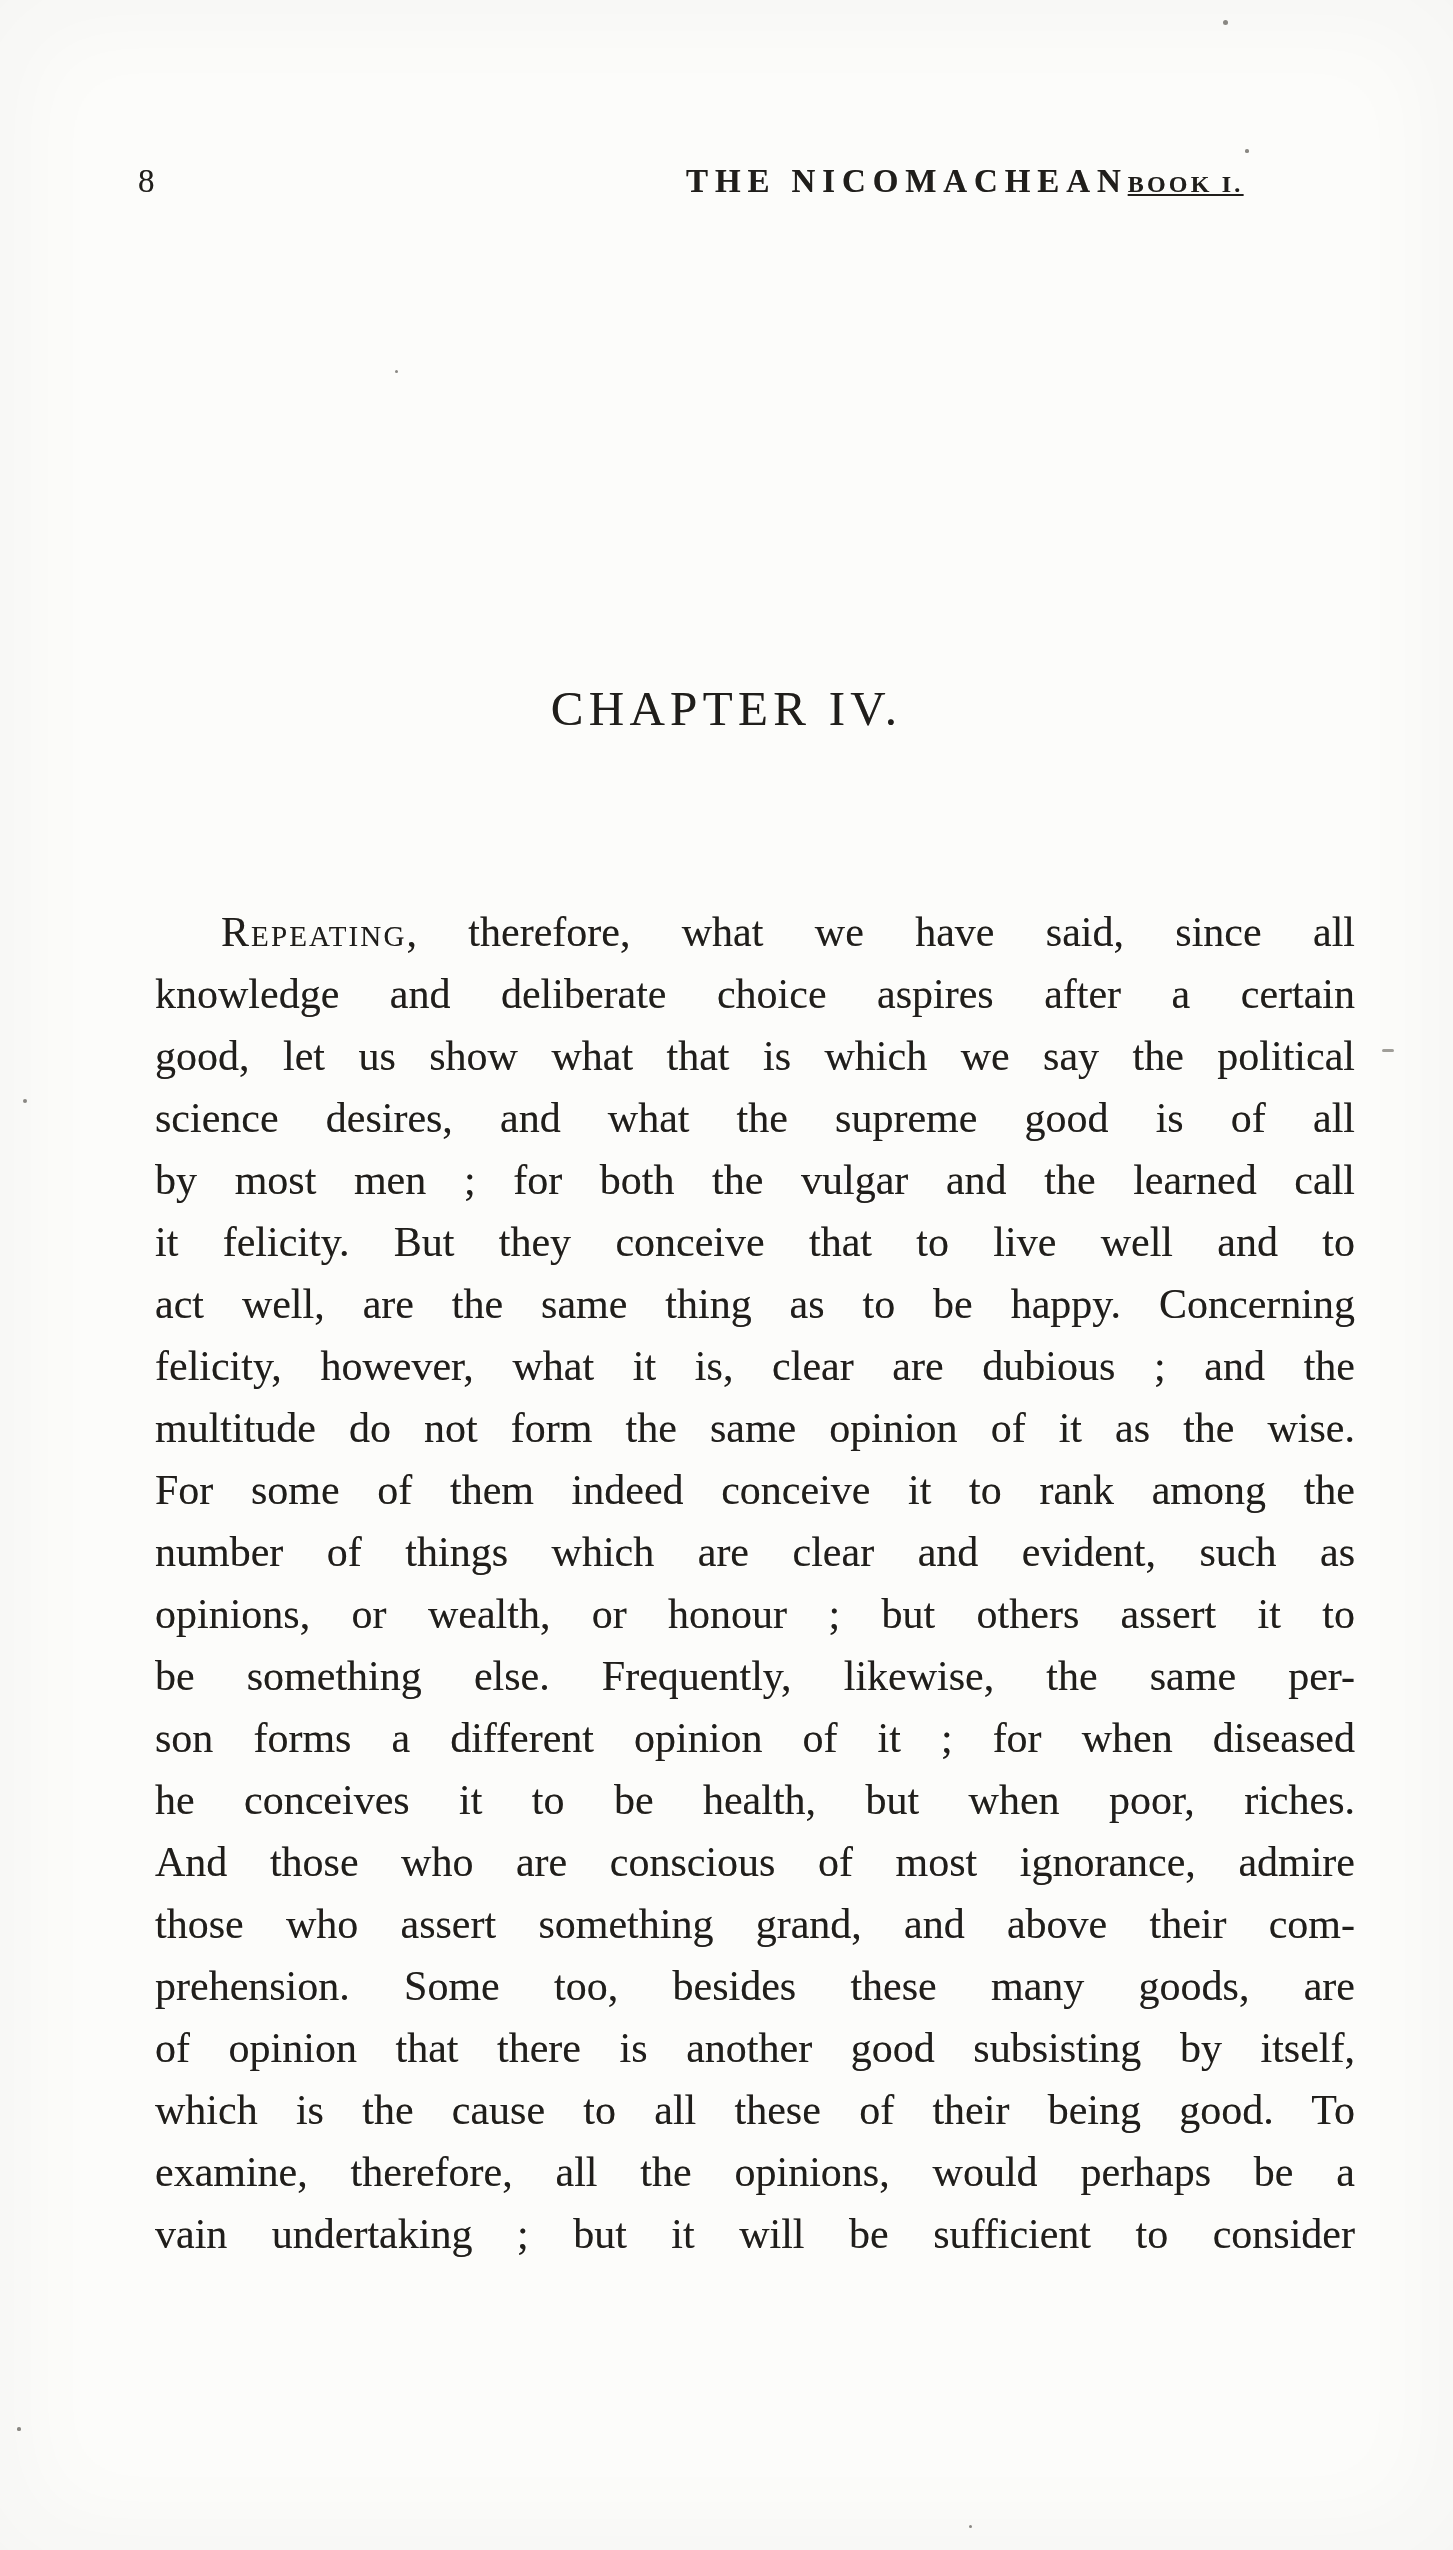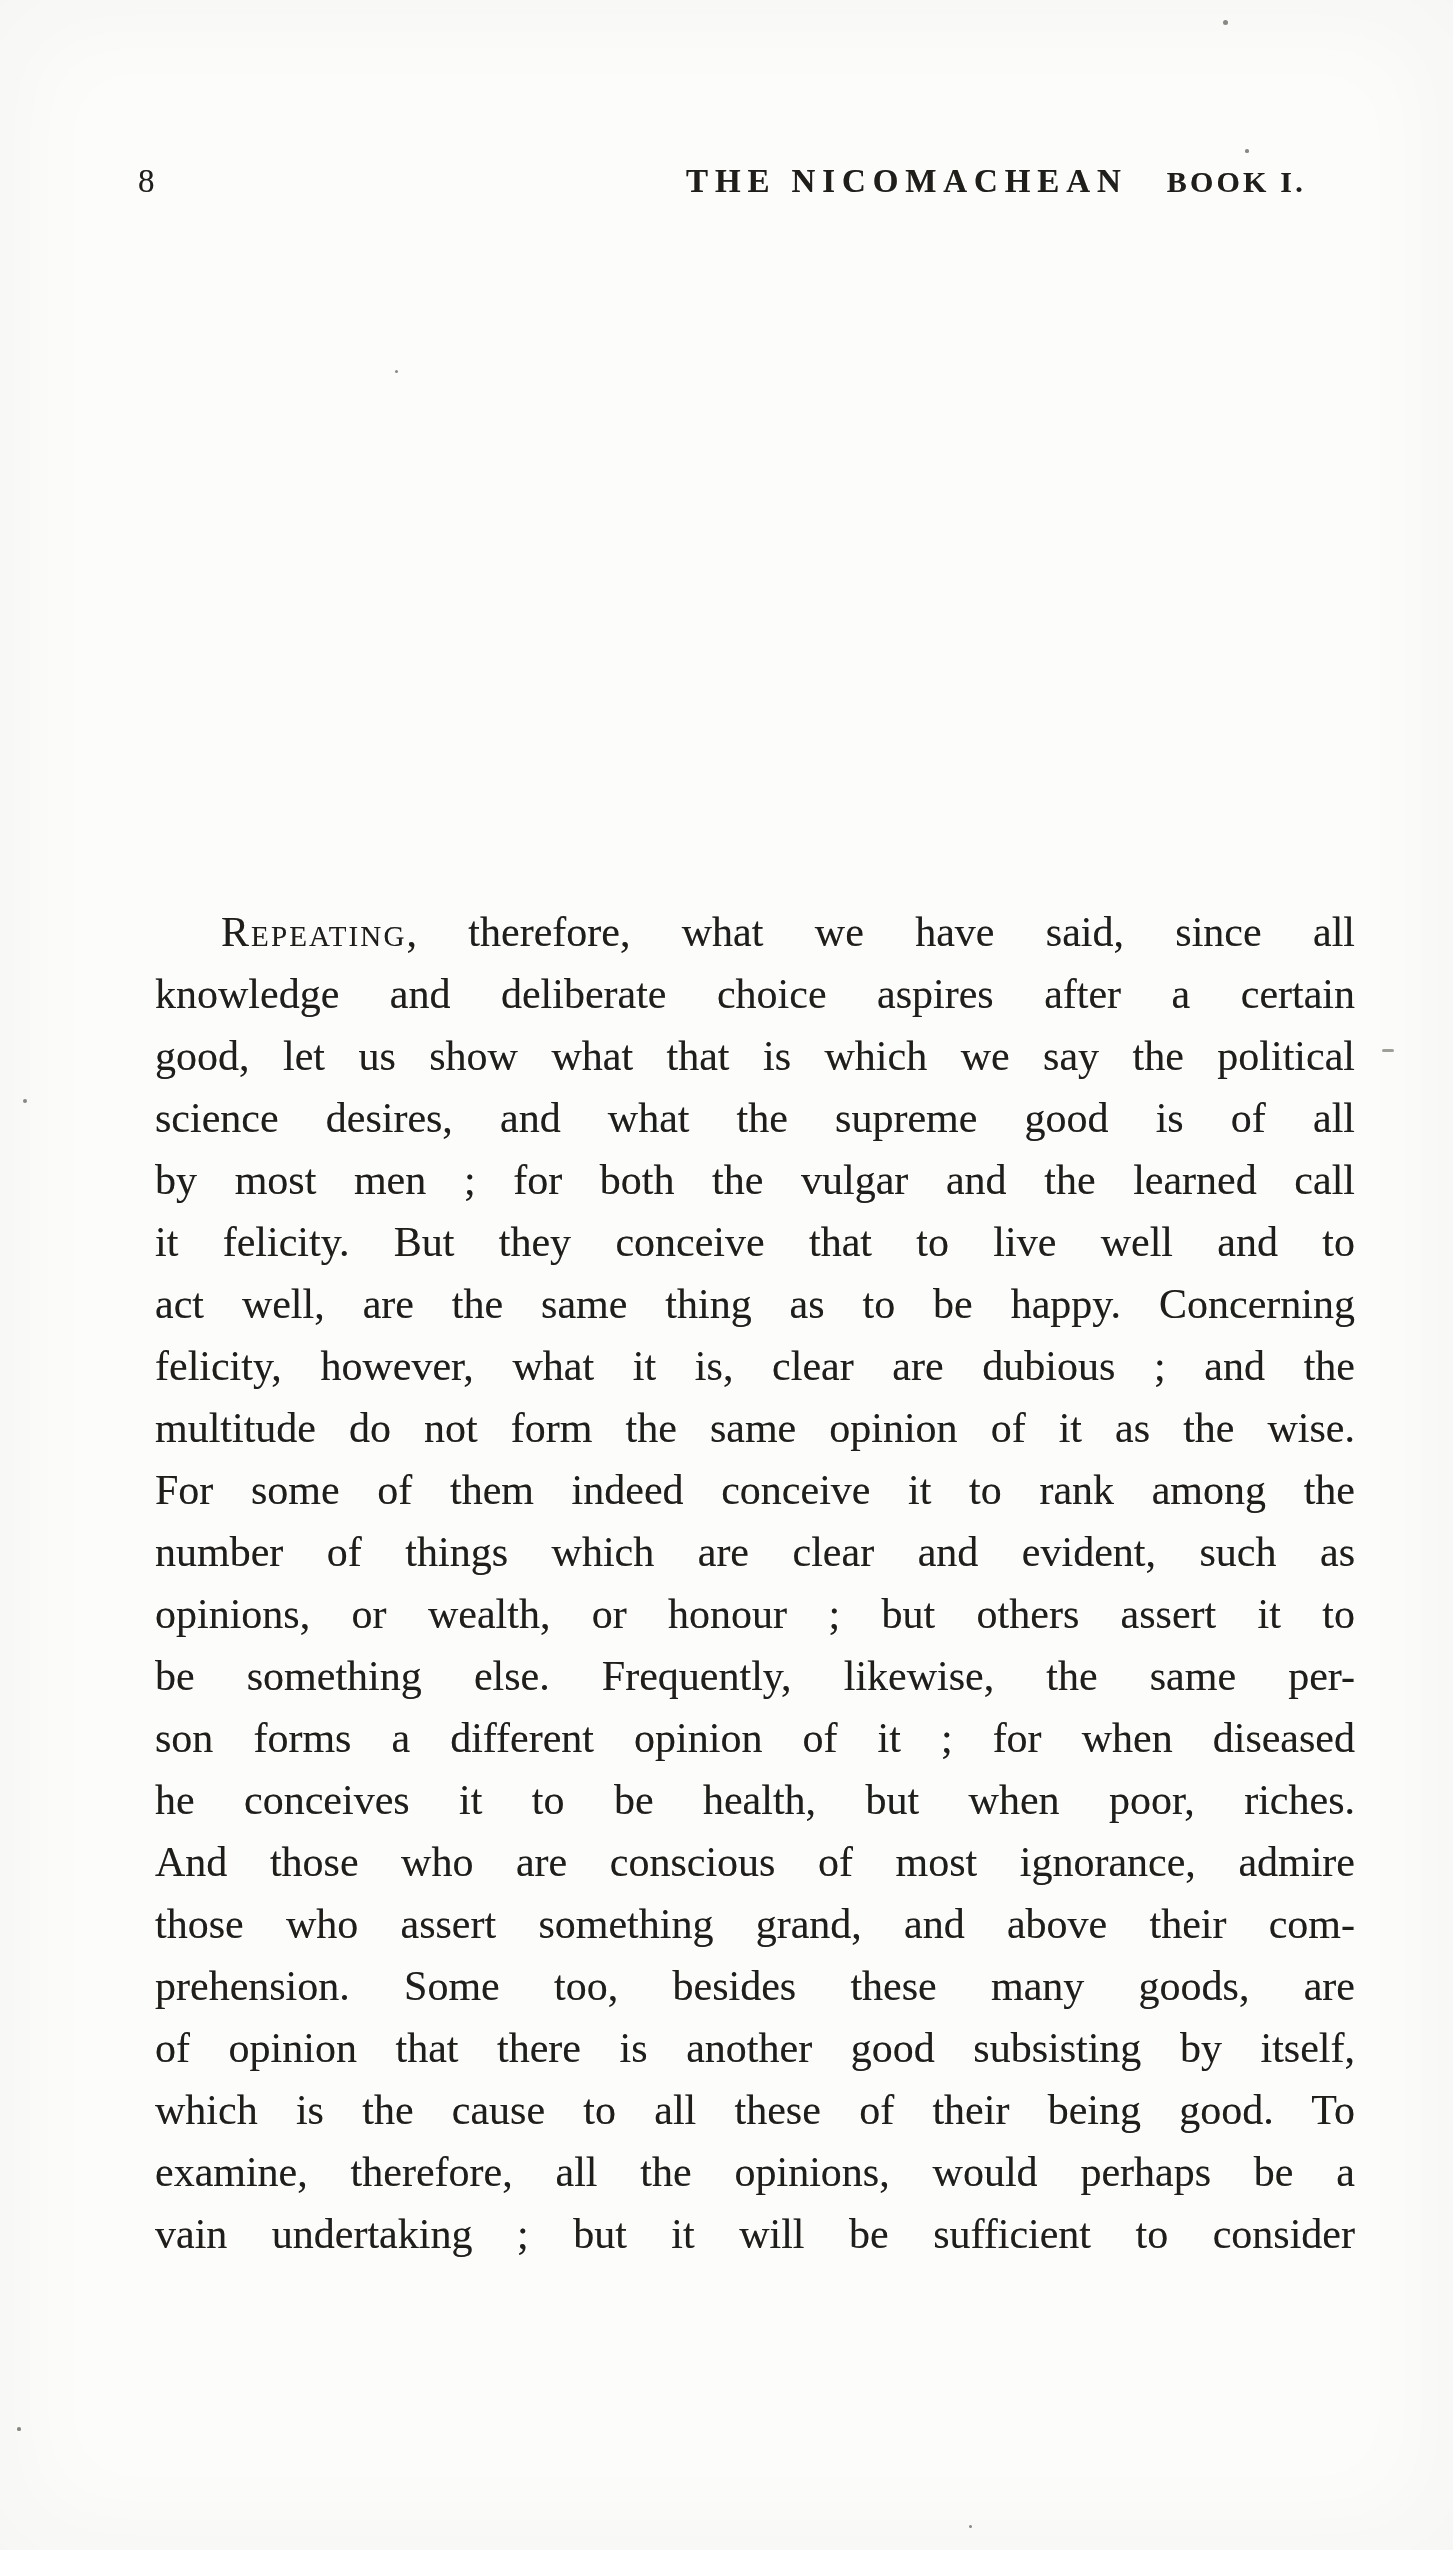--- a/index.html
+++ b/index.html
@@ -35,25 +35,26 @@
     .running-title {
       flex: 1;
       text-align: right;
       font-size: 33px;
       font-weight: bold;
       letter-spacing: 6.9px;
       white-space: nowrap;
     }
     .book-label {
       width: 18%;
-      text-align: center;
-      font-size: 30px;
+      text-align: left;
+      font-size: 24px;
       font-weight: bold;
       letter-spacing: 3.2px;
       white-space: nowrap;
+      text-decoration: underline;
     }
 
     
     .chapter-heading {
       position: absolute;
       top: 680px;
       left: 0;
       width: 100%;
       margin: 0;
       text-align: center;
@@ -100,20 +101,21 @@
 <body>
 
 <div class="page">
 
   <header class="running-head">
     <span class="page-num">8</span>
     <span class="running-title">THE NICOMACHEAN</span>
     <span class="book-label">BOOK I.</span>
   </header>
 
+  <h1 class="chapter-heading">CHAPTER IV.</h1>
 
   <div class="body-block">
     <div class="first-line">
       <span class="lead-word">Repeating</span><span>, therefore, what we have said, since all</span>
     </div>
     <div>
         <div class="text-line">knowledge and deliberate choice aspires after a certain</div>
         <div class="text-line">good, let us show what that is which we say the political</div>
         <div class="text-line">science desires, and what the supreme good is of all</div>
         <div class="text-line">by most men ; for both the vulgar and the learned call</div>

